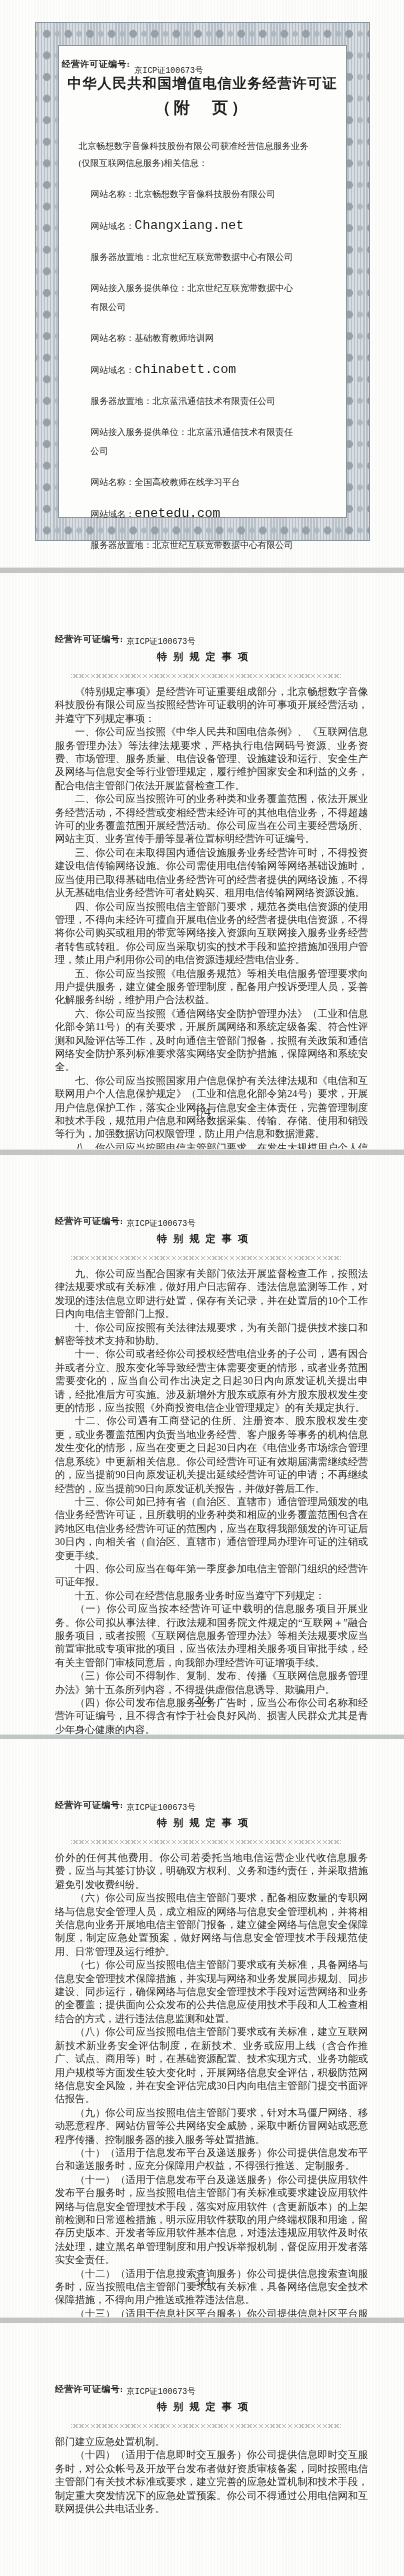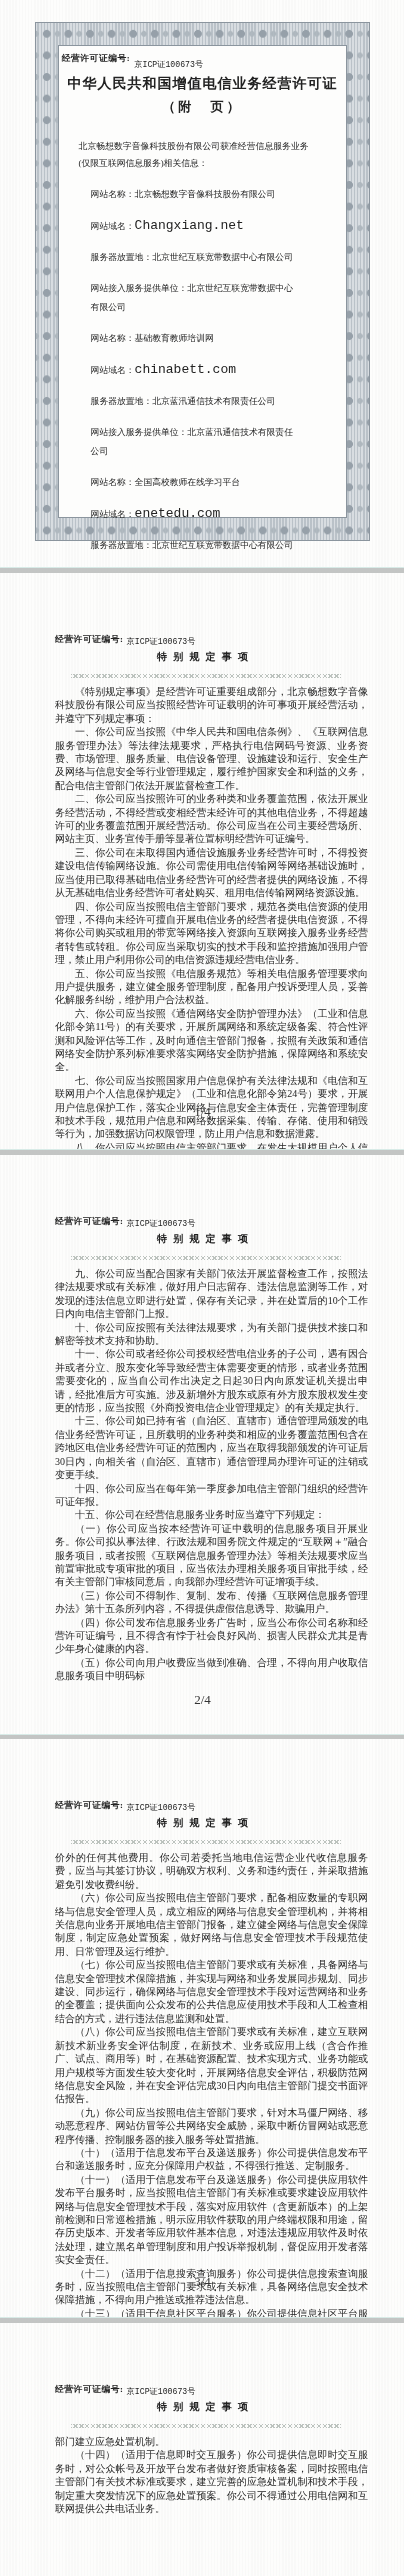--- a/index.html
+++ b/index.html
@@ -35,33 +35,33 @@
       radial-gradient(circle at 0px 10.8px, #aeb7be 2.6px, transparent 3.1px),
       radial-gradient(circle at 21.6px 10.8px, #aeb7be 2.6px, transparent 3.1px),
       repeating-linear-gradient(90deg, rgba(255,255,255,0.30) 0 1.5px, rgba(139,149,158,0.22) 1.5px 3.1px);
     background-size:21.6px 21.6px,21.6px 21.6px,21.6px 21.6px,auto;
     border:0.5px solid #8b959e;
   }
   .cert-inner{
     position:relative;width:100%;height:100%;
     background:#fdfdfc;border:0.5px solid #8b959e;box-sizing:border-box;
   }
-  .c-head{position:absolute;left:3.1px;top:7px;white-space:nowrap;}
+  .c-head{position:absolute;left:3.1px;top:13px;white-space:nowrap;}
   .c-head-label{font-weight:bold;font-size:8.8px;letter-spacing:0.5px;}
   .lic-no{
     font-family:"Liberation Mono","DejaVu Sans Mono",monospace;
     font-size:8.2px;display:inline-block;transform:translate(4.1px,5.7px);
   }
   .c-title{
     position:absolute;top:29px;left:0;width:100%;text-align:center;
     font-size:14px;font-weight:bold;letter-spacing:1px;white-space:nowrap;
   }
   .c-sub{
     position:absolute;top:52px;left:0;width:100%;text-align:center;
-    font-size:13px;font-weight:bold;letter-spacing:3.1px;
+    font-size:16px;font-weight:bold;letter-spacing:3.1px;
   }
   .c-body{position:absolute;left:20px;top:92px;width:230px;}
   .c-intro{margin:0 0 4.1px 0;font-size:8.8px;line-height:17.5px;text-align:justify;}
   .entry{margin:12px;font-size:8.8px;line-height:19px;}
   .entry .evalue.mono{font-family:"Liberation Mono","DejaVu Sans Mono",monospace;font-size:13px;}
 
   
   .prov-head{position:absolute;left:55px;top:61px;white-space:nowrap;}
   .prov-head-label{font-weight:bold;font-size:8.8px;letter-spacing:0.5px;}
   .prov-head .lic-no{transform:translate(3.1px,2.1px);}
@@ -144,20 +144,21 @@
 <div class="sheet" id="sheet3">
   <div class="prov-head">
     <span class="prov-head-label">经营许可证编号:</span><span class="lic-no">京ICP证100673号</span>
   </div>
   <div class="prov-title">特别规定事项</div>
   <div class="zigzag"></div>
   <div class="prov-body">
     <p class="para">九、你公司应当配合国家有关部门依法开展监督检查工作，按照法律法规要求或有关标准，做好用户日志留存、违法信息监测等工作，对发现的违法信息立即进行处置，保存有关记录，并在处置后的10个工作日内向电信主管部门上报。</p>
     <p class="para">十、你公司应按照有关法律法规要求，为有关部门提供技术接口和解密等技术支持和协助。</p>
     <p class="para">十一、你公司或者经你公司授权经营电信业务的子公司，遇有因合并或者分立、股东变化等导致经营主体需要变更的情形，或者业务范围需要变化的，应当自公司作出决定之日起30日内向原发证机关提出申请，经批准后方可实施。涉及新增外方股东或原有外方股东股权发生变更的情形，应当按照《外商投资电信企业管理规定》的有关规定执行。</p>
+    <p class="para">十二、你公司遇有工商登记的住所、注册资本、股东股权发生变更，或业务覆盖范围内负责当地业务经营、客户服务等事务的机构信息发生变化的情形，应当在变更之日起30日内在《电信业务市场综合管理信息系统》中更新相关信息。你公司经营许可证有效期届满需继续经营的，应当提前90日向原发证机关提出延续经营许可证的申请；不再继续经营的，应当提前90日向原发证机关报告，并做好善后工作。</p>
     <p class="para">十三、你公司如已持有省（自治区、直辖市）通信管理局颁发的电信业务经营许可证，且所载明的业务种类和相应的业务覆盖范围包含在跨地区电信业务经营许可证的范围内，应当在取得我部颁发的许可证后30日内，向相关省（自治区、直辖市）通信管理局办理许可证的注销或变更手续。</p>
     <p class="para">十四、你公司应当在每年第一季度参加电信主管部门组织的经营许可证年报。</p>
     <p class="para">十五、你公司在经营信息服务业务时应当遵守下列规定：</p>
     <p class="para">（一）你公司应当按本经营许可证中载明的信息服务项目开展业务。你公司拟从事法律、行政法规和国务院文件规定的“互联网＋”融合服务项目，或者按照《互联网信息服务管理办法》等相关法规要求应当前置审批或专项审批的项目，应当依法办理相关服务项目审批手续，经有关主管部门审核同意后，向我部办理经营许可证增项手续。</p>
     <p class="para">（三）你公司不得制作、复制、发布、传播《互联网信息服务管理办法》第十五条所列内容，不得提供虚假信息诱导、欺骗用户。</p>
     <p class="para">（四）你公司发布信息服务业务广告时，应当公布你公司名称和经营许可证编号，且不得含有悖于社会良好风尚、损害人民群众尤其是青少年身心健康的内容。</p>
     <p class="para">（五）你公司向用户收费应当做到准确、合理，不得向用户收取信息服务项目中明码标</p>
   </div>
   <div class="page-no">2/4</div>
 </div>

